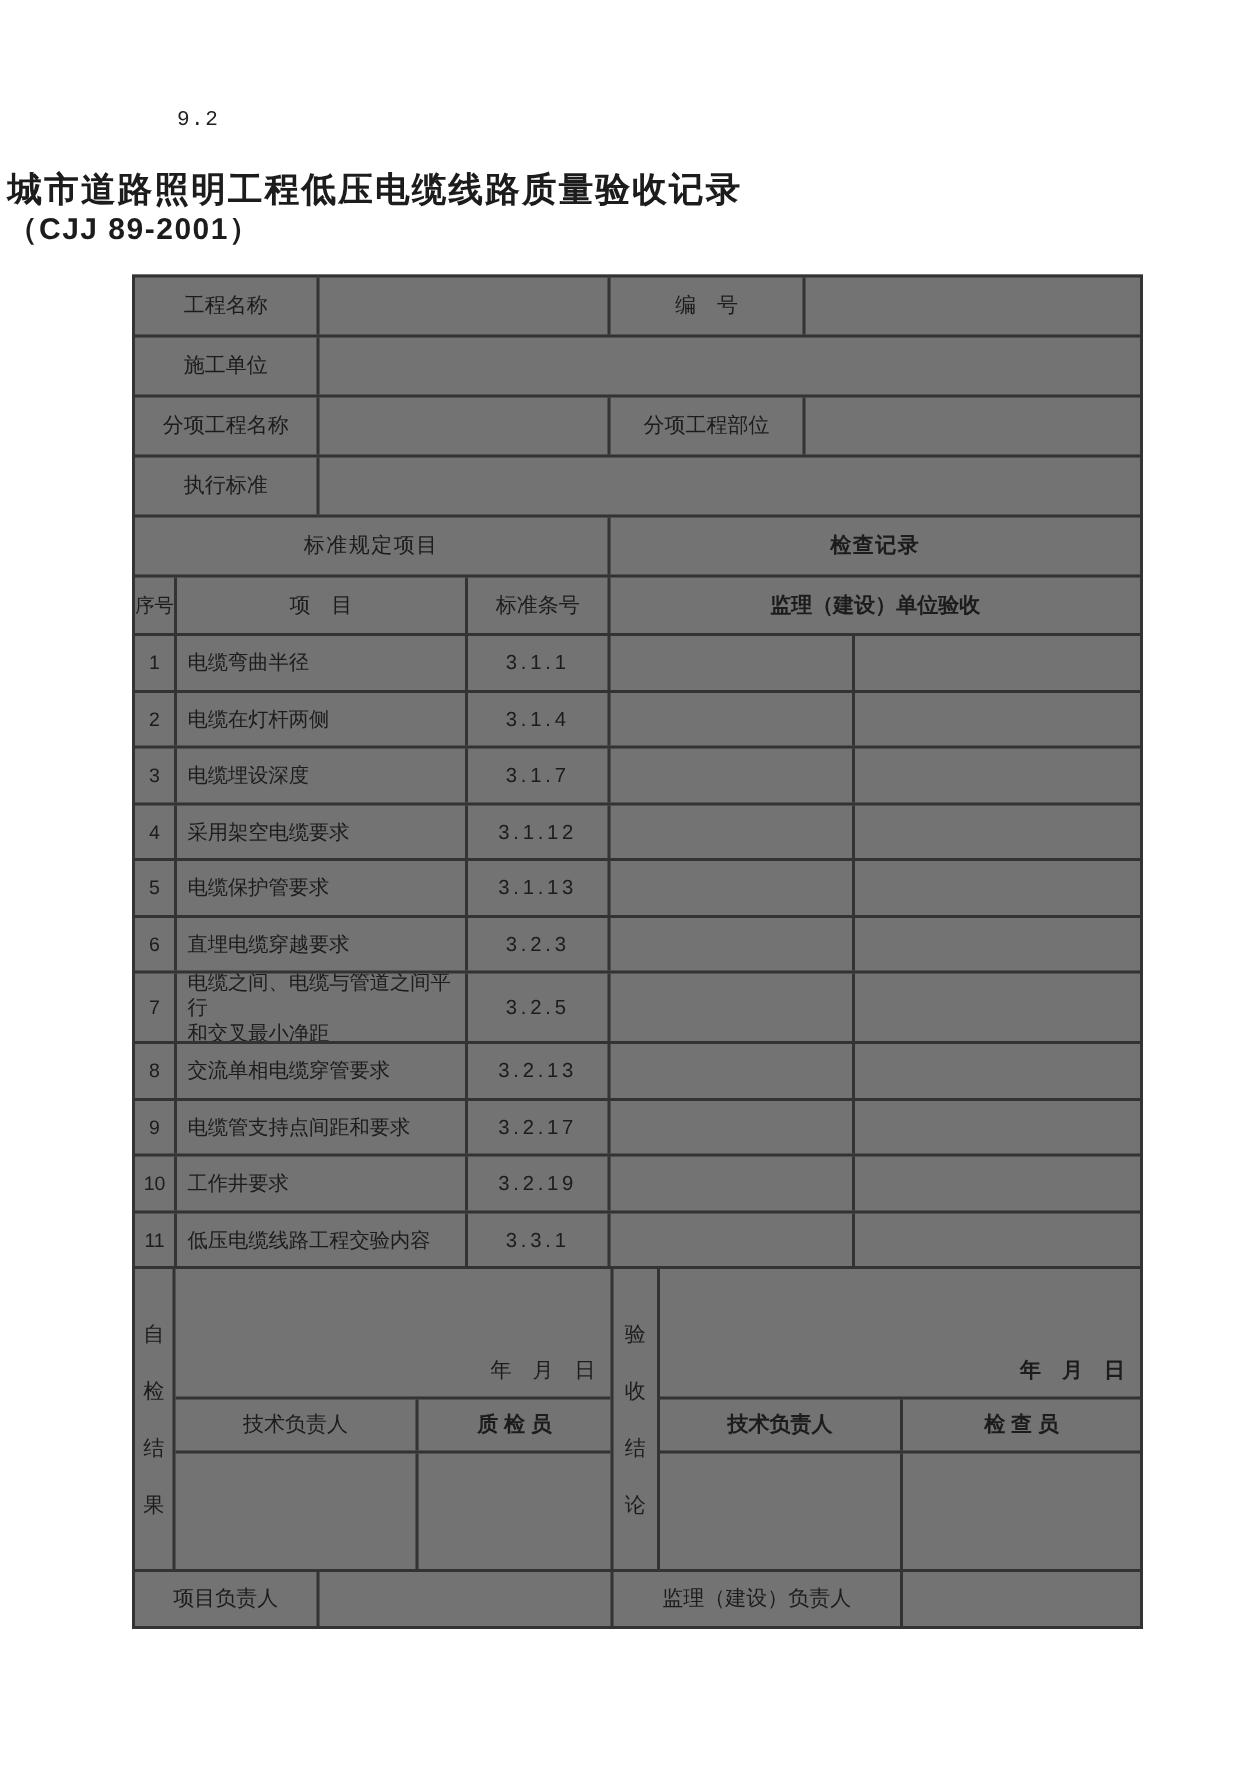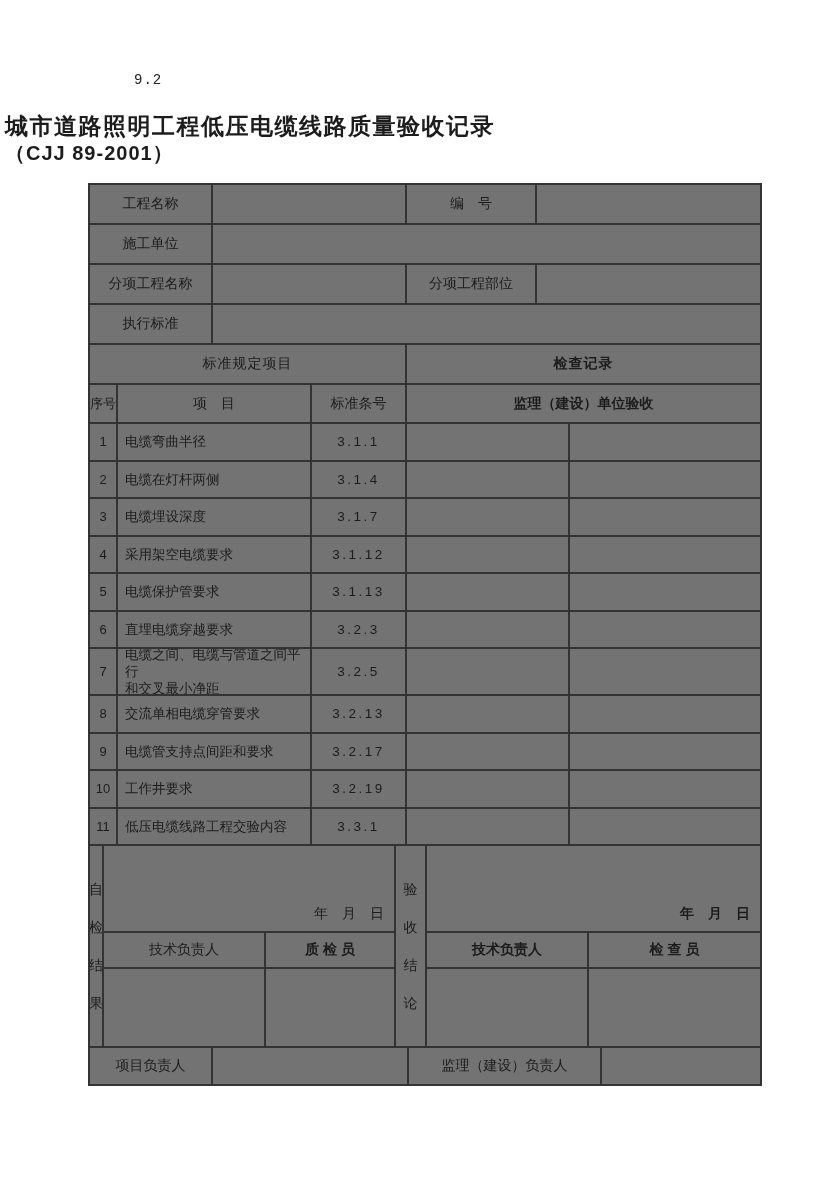--- a/index.html
+++ b/index.html
@@ -2,21 +2,21 @@
 <html><head>
 <meta charset="utf-8">
 <style>
   html,body{margin:0;padding:0;}
   body{
     width:838px;height:1186px;position:relative;background:#ffffff;
     font-family:"Liberation Sans",sans-serif;color:#1c1c1c;
     -webkit-font-smoothing:antialiased;
   }
   .corner{
-    position:absolute;left:134px;top:72px;font-size:14px;letter-spacing:1px;
+    position:absolute;left:118px;top:72px;font-size:14px;letter-spacing:1px;
     font-family:"Liberation Mono","DejaVu Sans Mono",monospace;color:#222;
   }
   .title-block{position:absolute;top:112px;left:5px;width:100%;text-align:left;}
   .title-l1{font-size:23px;font-weight:bold;letter-spacing:1.5px;line-height:28px;}
   .title-l2{font-size:20px;font-weight:bold;letter-spacing:1px;line-height:26px;}
 
   .sheet{
     position:absolute;left:88px;top:183px;width:674px;box-sizing:border-box;
     border:2px solid #333;background:#737373;display:flex;flex-direction:column;
   }
@@ -26,21 +26,21 @@
     border-right:2px solid #333;box-sizing:border-box;display:flex;
     align-items:center;justify-content:center;font-size:14px;overflow:hidden;
     text-align:center;
   }
   .cell.endc{border-right:none;}
   .grow{flex:1;font-weight:bold;}
   .h40{height:40px;} .h39{height:39px;} .h375{height:37.5px;} .h47{height:47px;}
   .h36{height:36px;}
   .w123{width:123px;} .w194{width:194px;} .w130{width:130px;}
   .w317{width:317px;} .w28{width:28px;} .w95{width:95px;} .w163{width:163px;}
-  .w27{width:14px;} .w292{width:292px;} .w31{width:31px;} .w162{width:162px;}
+  .w27{width:27px;} .w292{width:292px;} .w31{width:31px;} .w162{width:162px;}
   .w196{width:196px;} .w193{width:193px;}
   .leftal{justify-content:flex-start;text-align:left;padding-left:7px;}
   .item{white-space:pre-line;font-size:13.5px;line-height:17px;}
   .idx{font-size:13px;}
   .clause{letter-spacing:2.5px;font-size:13.5px;}
   .sec-hd{font-size:14px;letter-spacing:1px;}
 
   .vlab{padding:0;}
   .vtext{width:16px;word-break:break-all;line-height:38px;text-align:center;font-size:14px;}
   .colcell{flex-direction:column;align-items:stretch;justify-content:flex-start;padding:0;}

